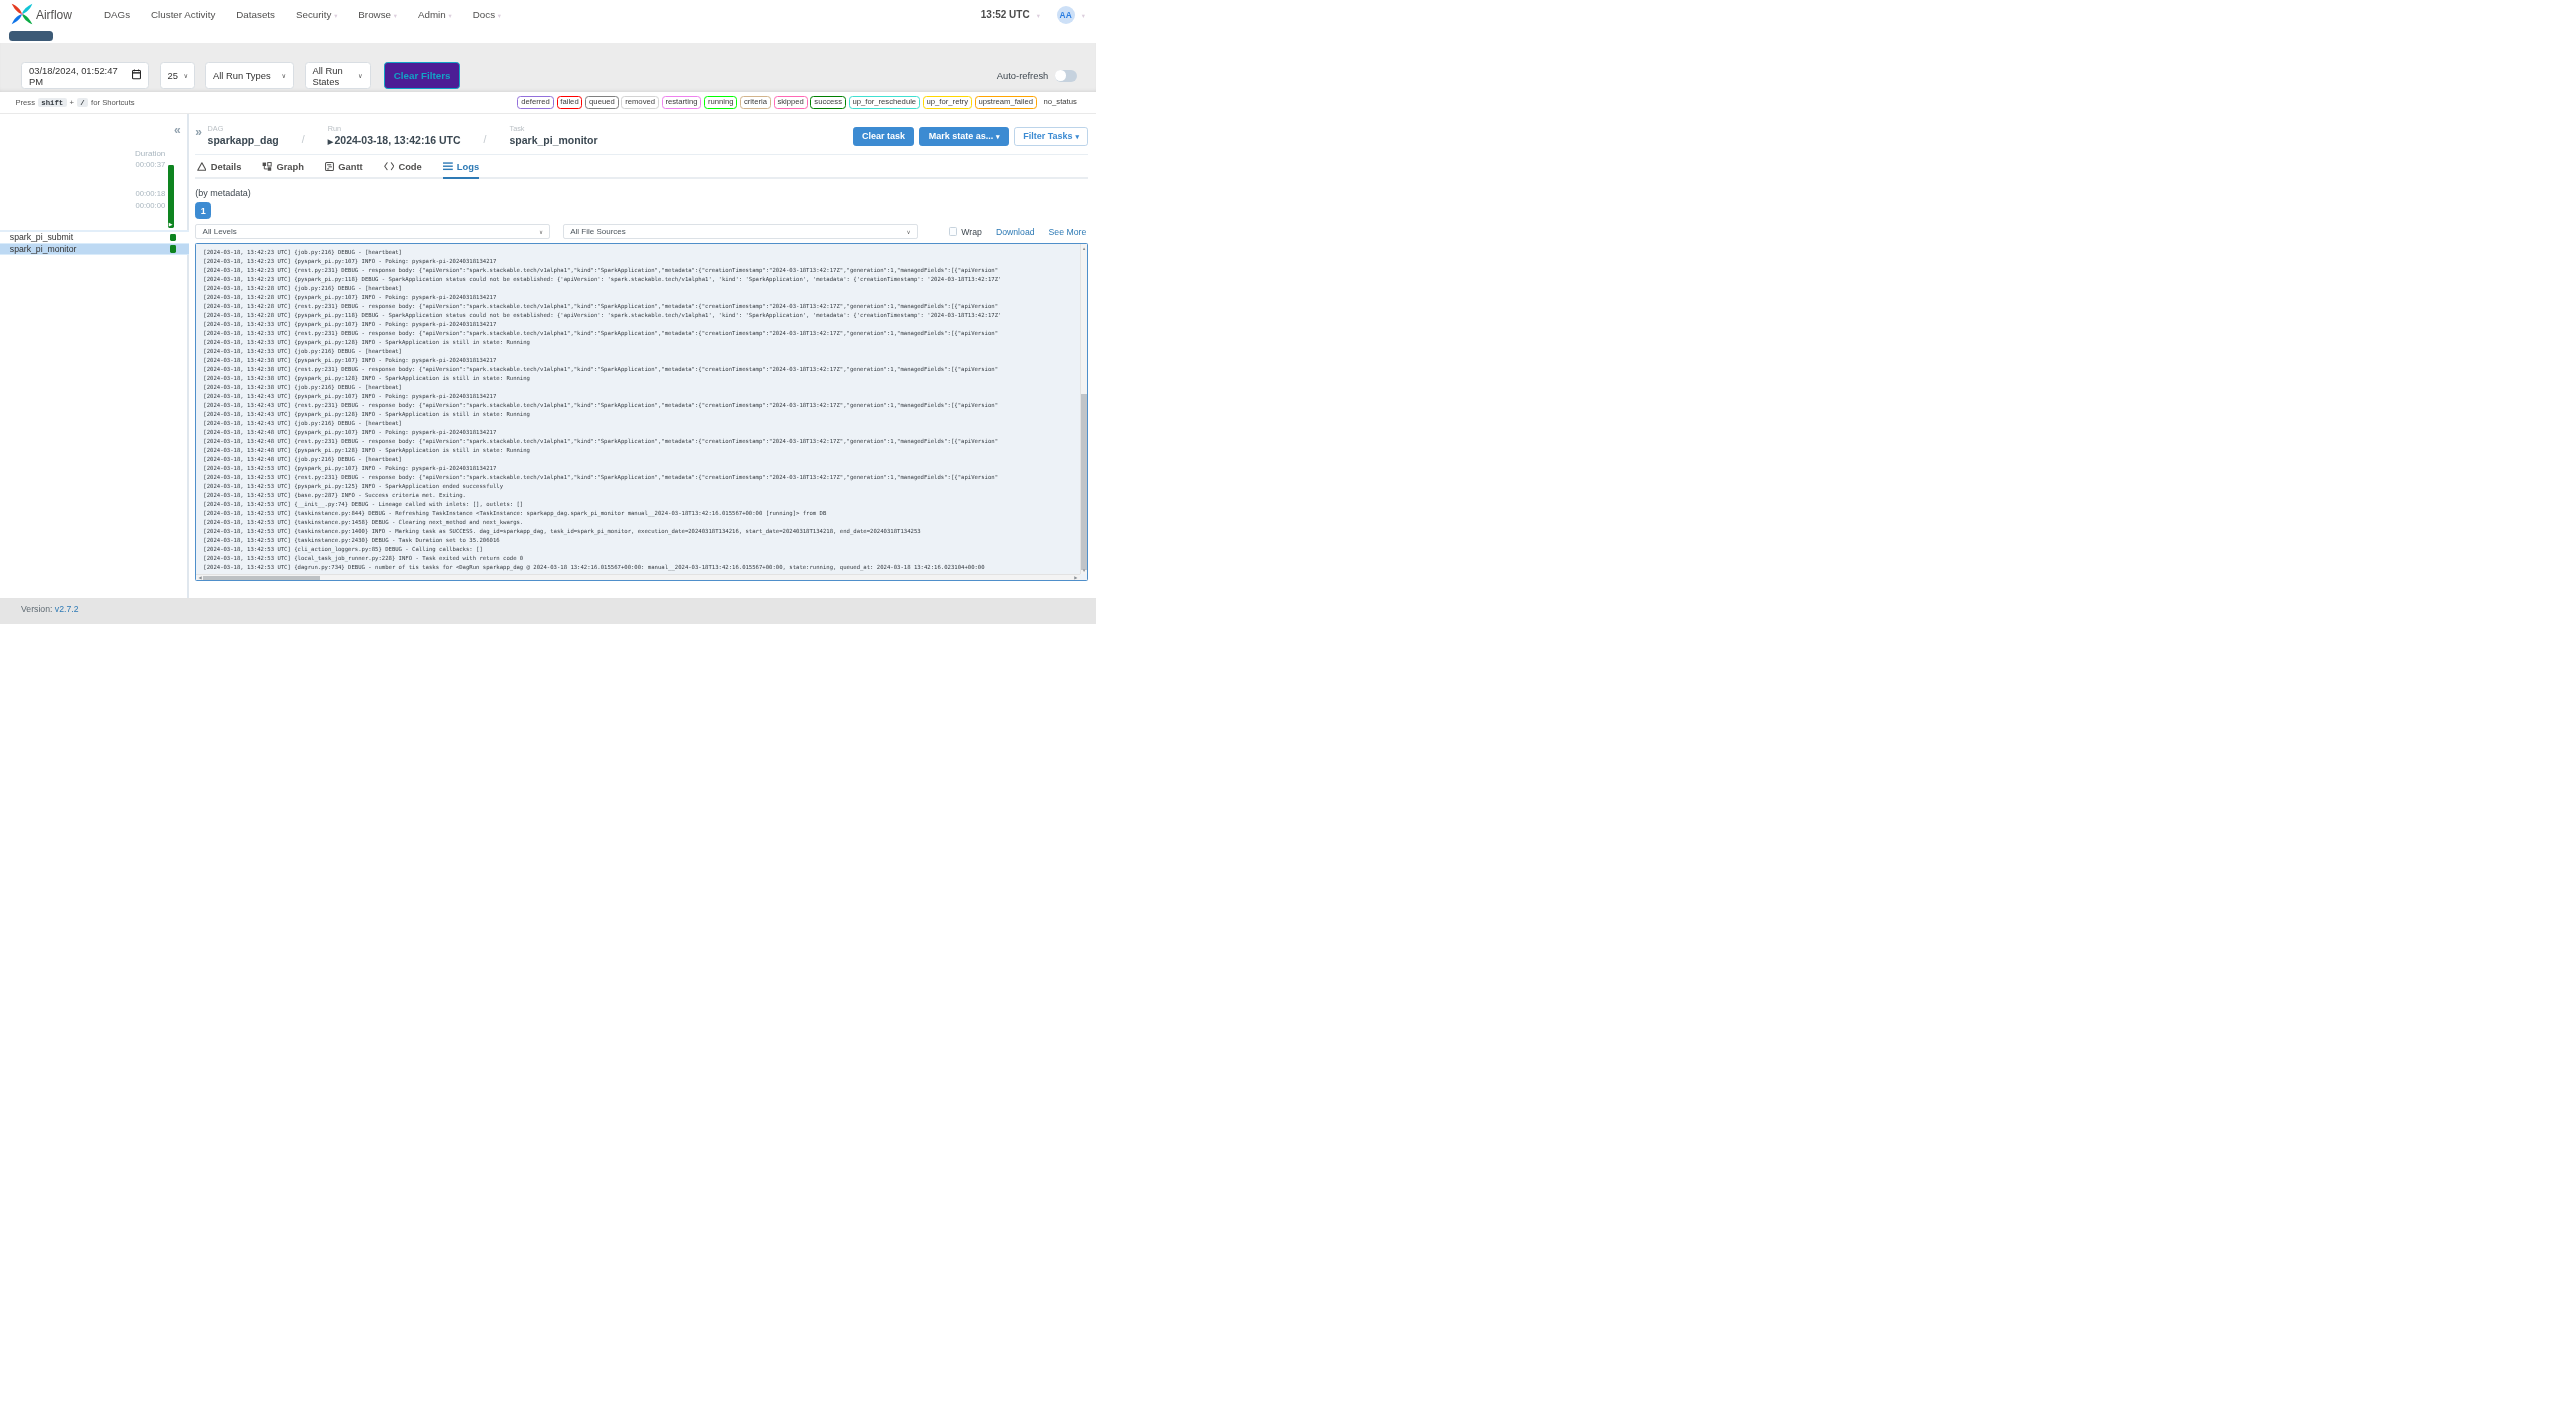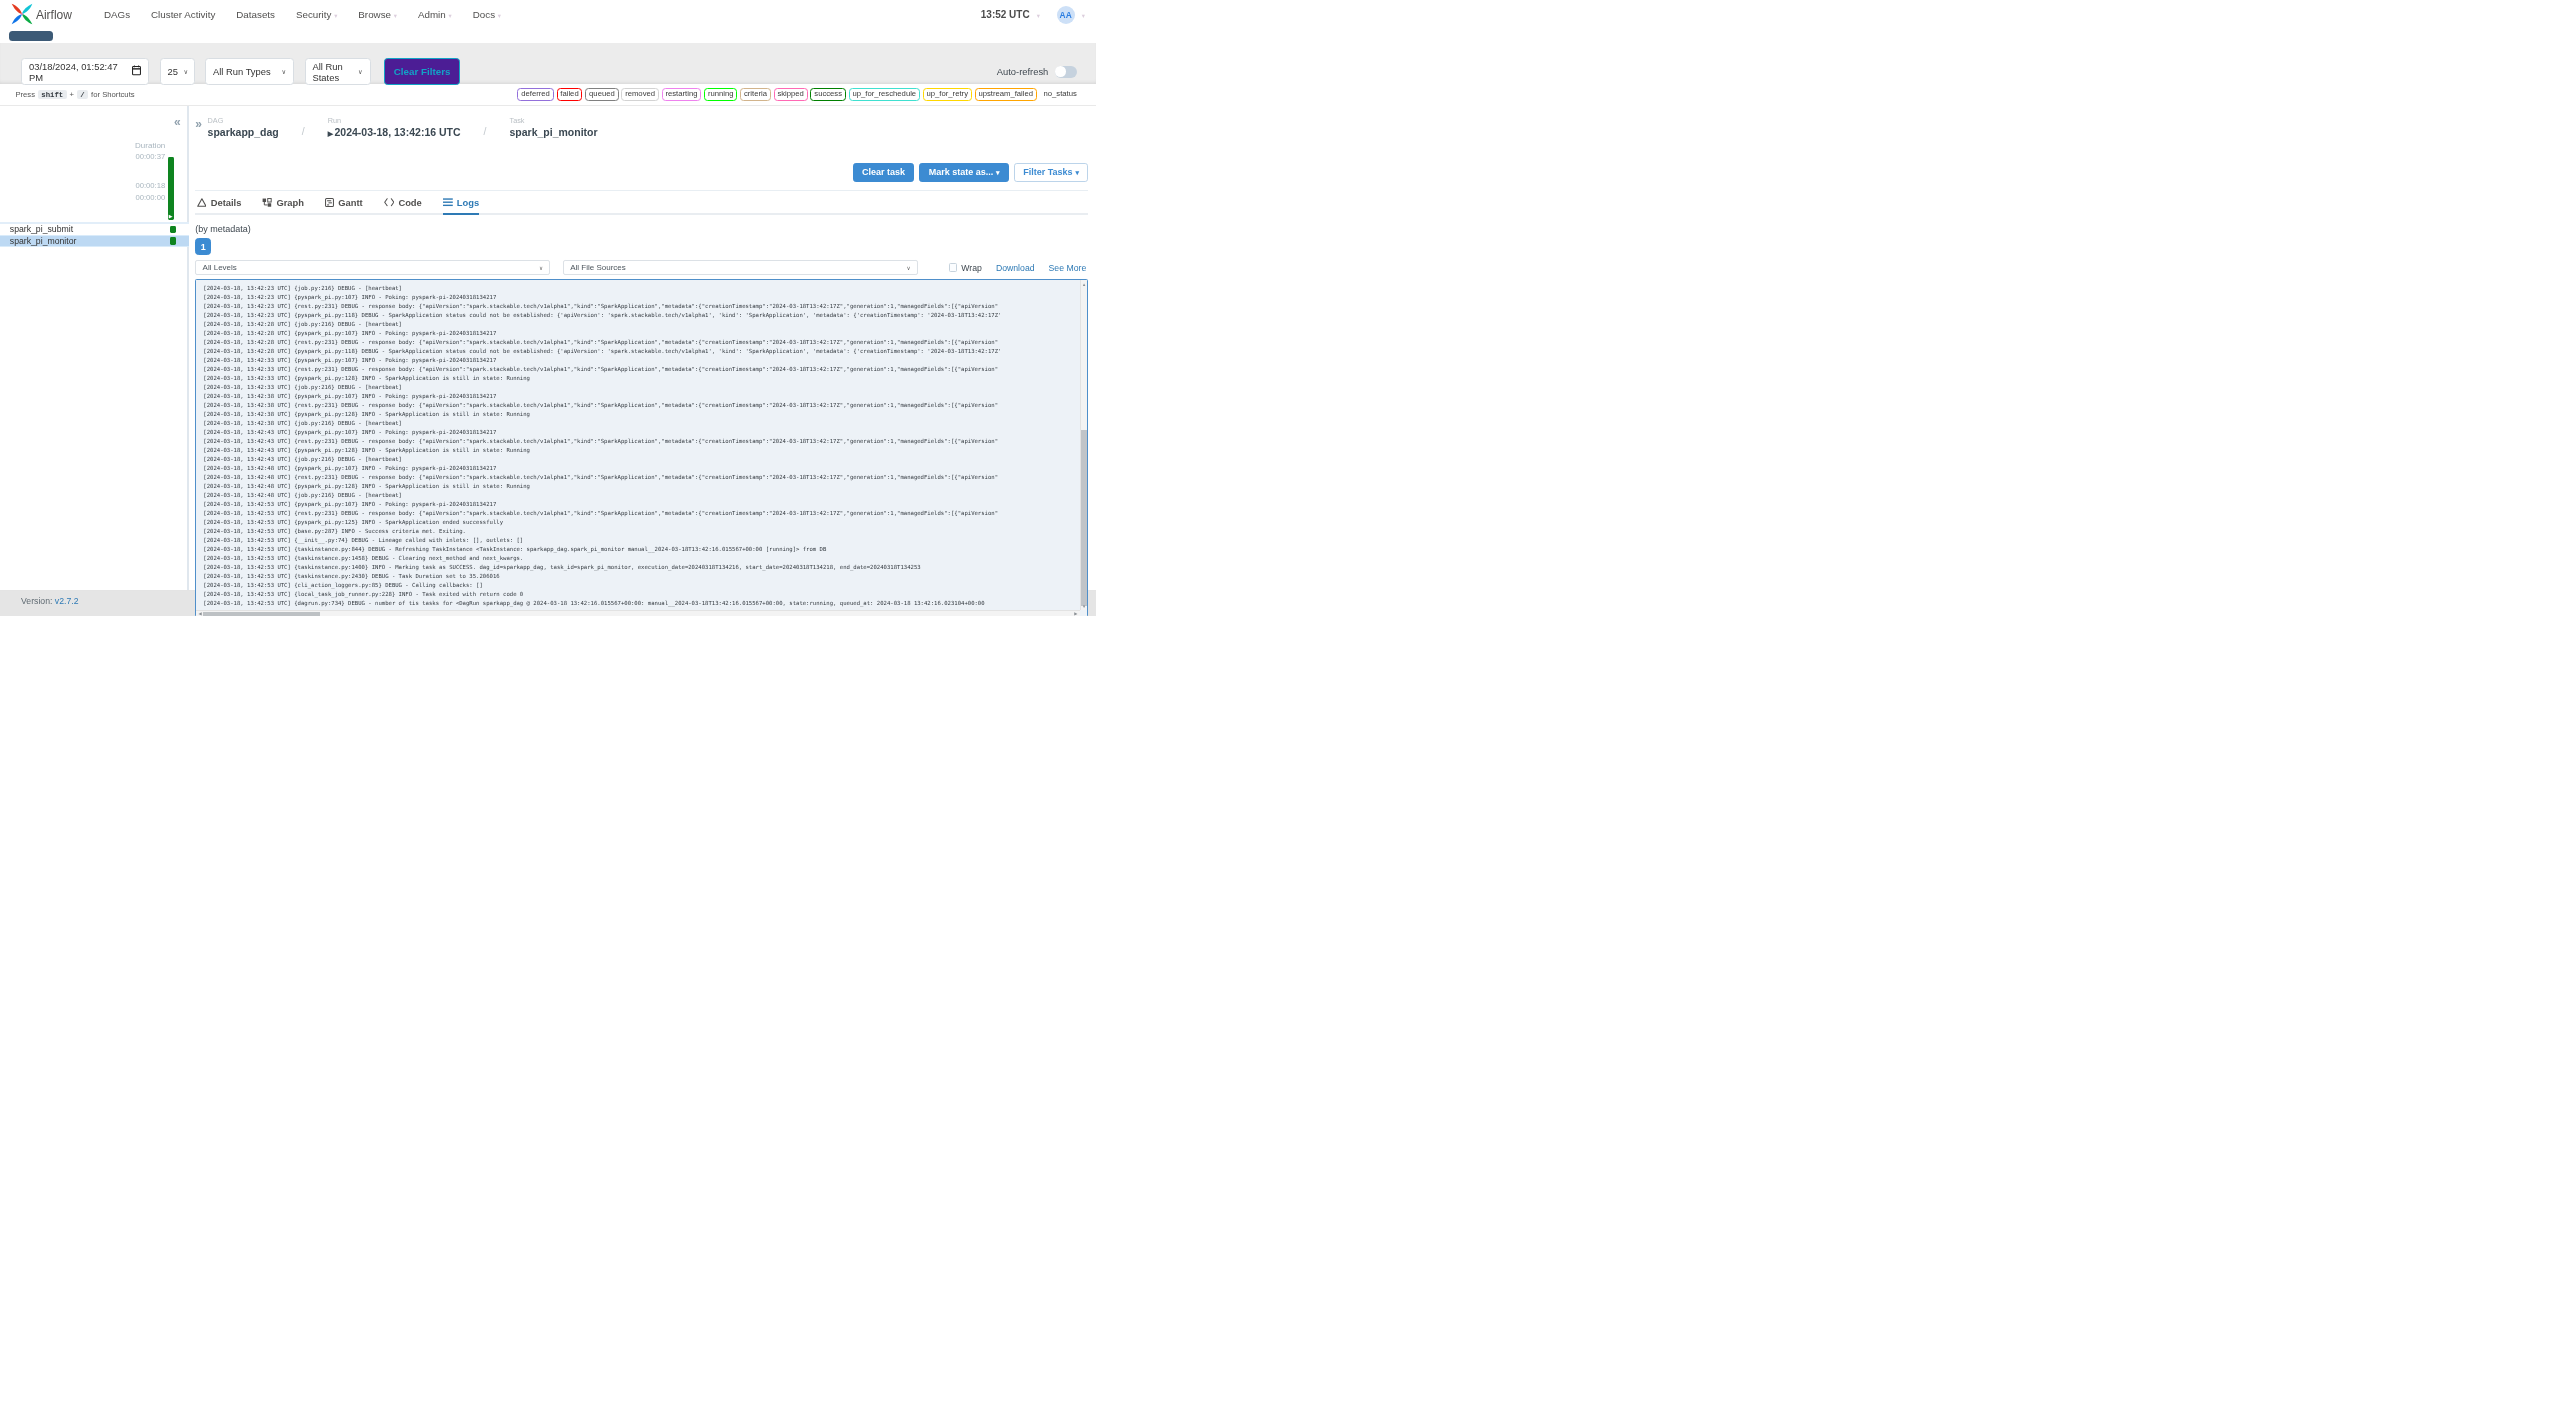--- a/index.html
+++ b/index.html
@@ -16,21 +16,21 @@
   .nav-caret { color:#dccfdd; font-size:6.3px; margin-top:1.4px; }
   .nav-right { margin-left:auto; display:flex; align-items:center; gap:7px; }
   .clock { font-size:10px; color:#4c4c4c; font-weight:600; }
   .avatar { width:18px; height:18px; border-radius:50%; background:#cde0f7; color:#2a7de1; font-weight:bold; font-size:8.4px; display:flex; align-items:center; justify-content:center; margin-left:9.8px; }
 
   
   .grid-strip { height:14px; position:relative; background:#fff; }
   .grid-btn-partial { position:absolute; left:9px; top:2.1px; width:44px; height:9.8px; background:#3c5a76; border-radius:3.5px; }
 
   
-  .filterbar { height:41px; background:#ececec; display:flex; align-items:center; padding:16px 19px 0 21px; box-shadow:0 -2.8px 4.2px -2.8px rgba(0,0,0,.15) inset; }
+  .filterbar { height:49px; background:#ececec; display:flex; align-items:center; padding:16px 19px 0 21px; box-shadow:0 -2.8px 4.2px -2.8px rgba(0,0,0,.15) inset; }
   .field { background:#fff; border:0.7px solid #d9dee3; border-radius:3.5px; height:26.5px; display:flex; align-items:center; font-size:9.4px; color:#333; padding:0 7px; }
   .date-field { width:128px; justify-content:space-between; margin-right:10.5px; }
   .sel { justify-content:space-between; margin-right:10.5px; cursor:pointer; }
   .sel .chev { color:#555; font-size:6.3px; margin-left:5.6px; }
   .sel-pagesize { width:35px; }
   .sel-runtypes { width:89px; }
   .sel-runstates { width:66px; }
   .clear-filters { margin-left:2.8px; height:26.5px; padding:0 9px; background:#4c1d95; border:1.4px solid #12a3c6; border-radius:3.5px; color:#12a3c6; font-weight:bold; font-size:9.8px; cursor:pointer; font-family:inherit; }
   .autorefresh { margin-left:auto; display:flex; align-items:center; gap:6.3px; }
   .autorefresh-label { font-size:9.4px; color:#3f4850; }
@@ -63,21 +63,21 @@
   .panel { flex:1; padding:0 7.7px 0 6.3px; position:relative; }
   .headerrow { display:flex; align-items:flex-start; margin-top:9.8px; }
   .bc-chev { font-size:12px; font-weight:bold; color:#8fa0ac; margin:2.1px 5.6px 0 0; line-height:1; }
   .crumbs { display:flex; align-items:flex-end; gap:23px; }
   .crumb { display:flex; flex-direction:column; gap:0.7px; }
   .crumb-label { font-size:7.3px; color:#b9bfc4; }
   .crumb-value { font-size:10.5px; font-weight:bold; color:#3b4852; white-space:nowrap; }
   .crumb-sep { font-size:10.5px; color:#c3c9ce; padding-bottom:0.7px; }
   .run-play { font-size:7px; margin-right:1.4px; color:#3b4852; }
   .actions { margin-left:auto; display:flex; gap:4.9px; margin-top:2.8px; }
-  .btn { font-family:inherit; font-size:9px; font-weight:bold; border-radius:2.8px; padding:3.5px 8.4px; cursor:pointer; white-space:nowrap;margin-top:44px; }
+  .btn { font-family:inherit; font-size:9px; font-weight:bold; border-radius:2.8px; padding:3.5px 8.4px; cursor:pointer; white-space:nowrap; }
   .btn-primary { background:#3c8bd2; border:0.7px solid #3c8bd2; color:#fff; }
   .btn-outline { background:#fff; border:0.7px solid #bcd4ea; color:#3c8bd2; }
   .btn .bcaret { font-size:7px; margin-left:2.8px; }
   .panel-hr { border:none; border-top:0.7px solid #e8eef3; margin-top:7.7px; }
 
   .tabs { display:flex; gap:21px; margin-top:6.3px; border-bottom:2.1px solid #e9edf1; padding-left:1.4px; }
   .tab { display:flex; align-items:center; gap:4.2px; font-size:9.4px; font-weight:bold; color:#51504f; padding-bottom:4.9px; cursor:pointer; margin-bottom:-2.1px; border-bottom:2.1px solid transparent; }
   .tab svg { display:block; }
   .tab.active { color:#2e7ab5; border-bottom-color:#2e7ab5; }
 

